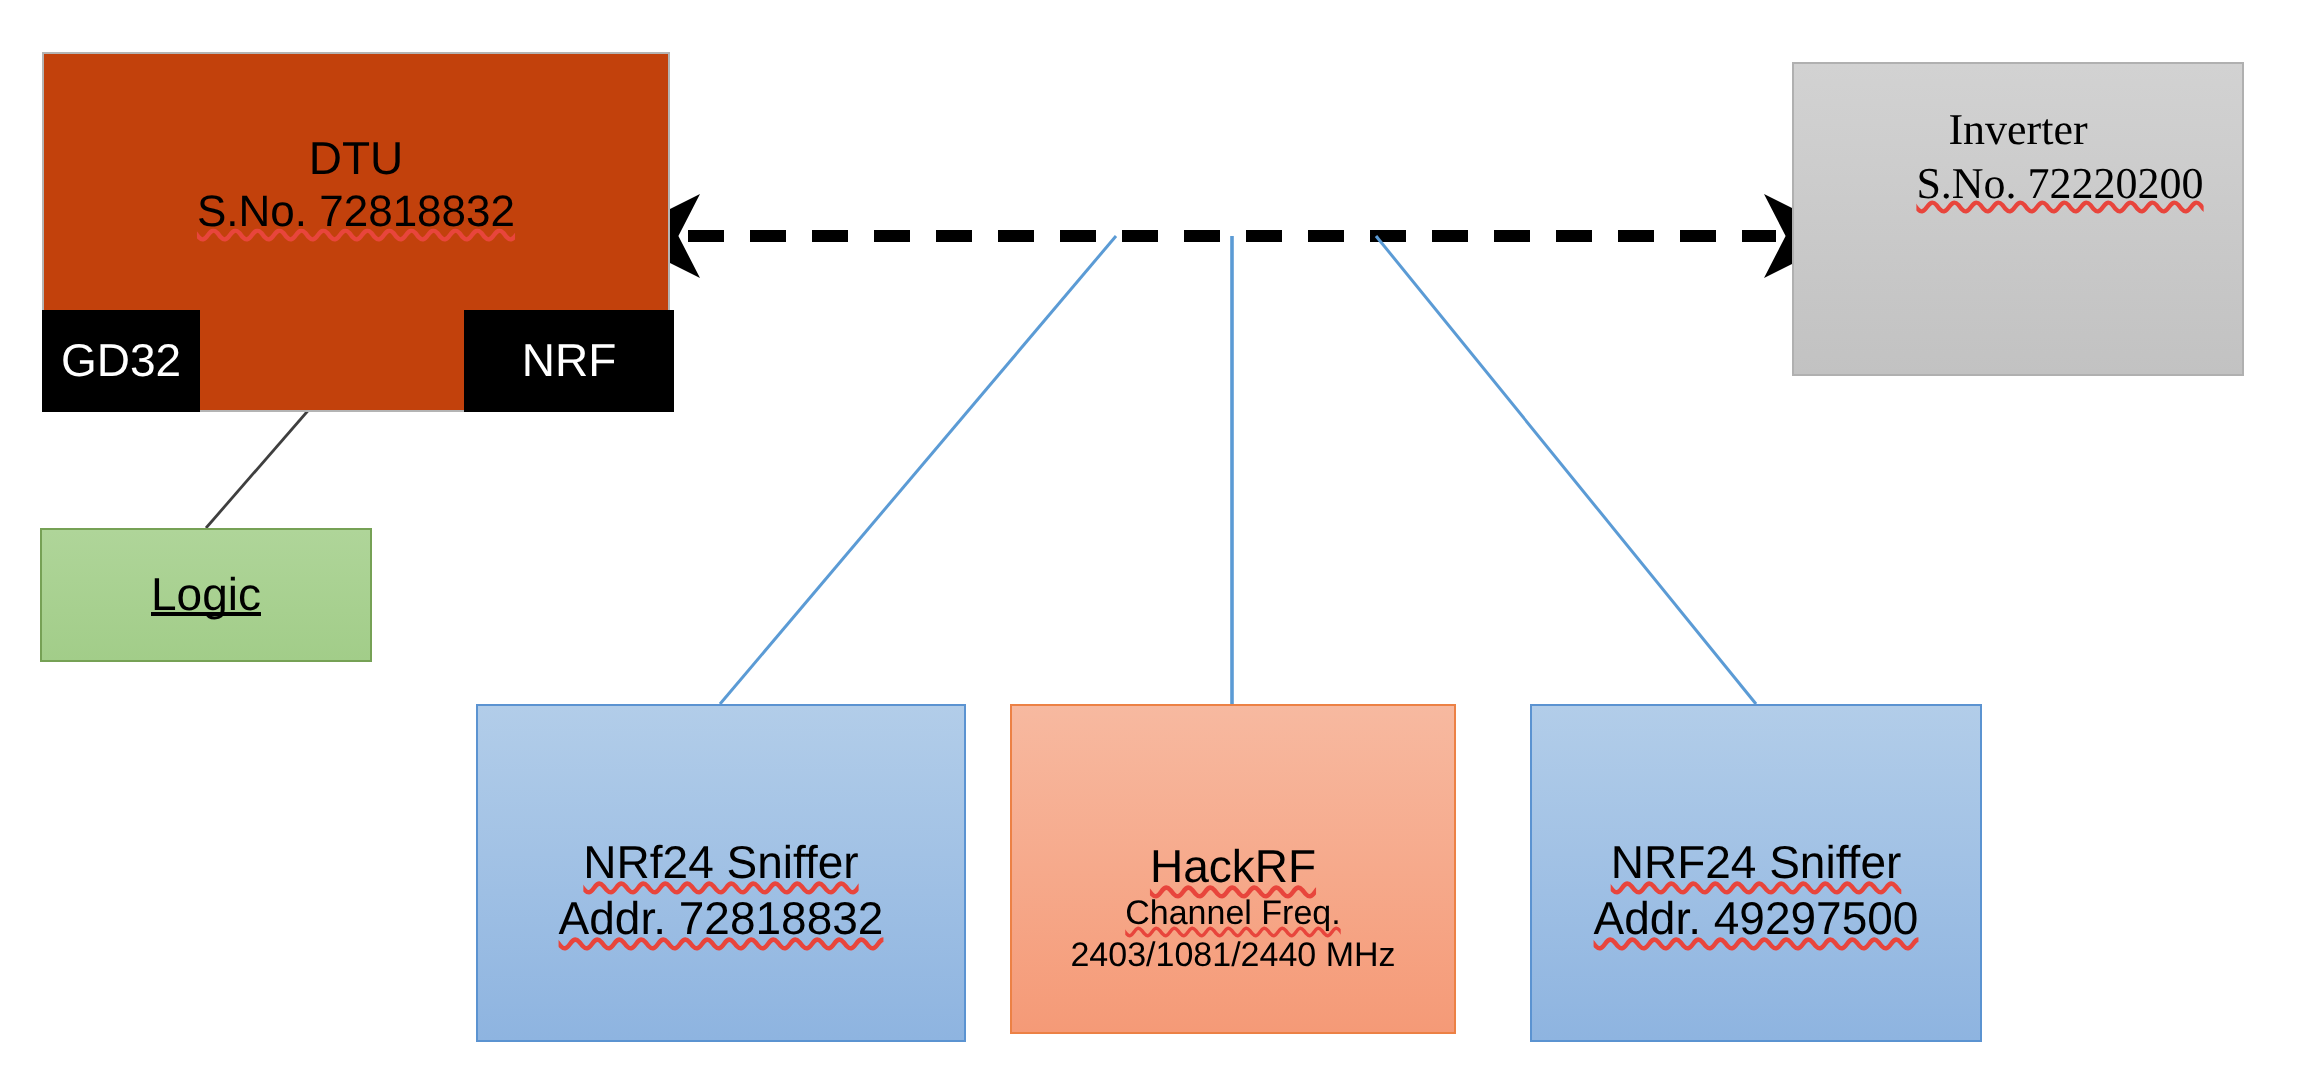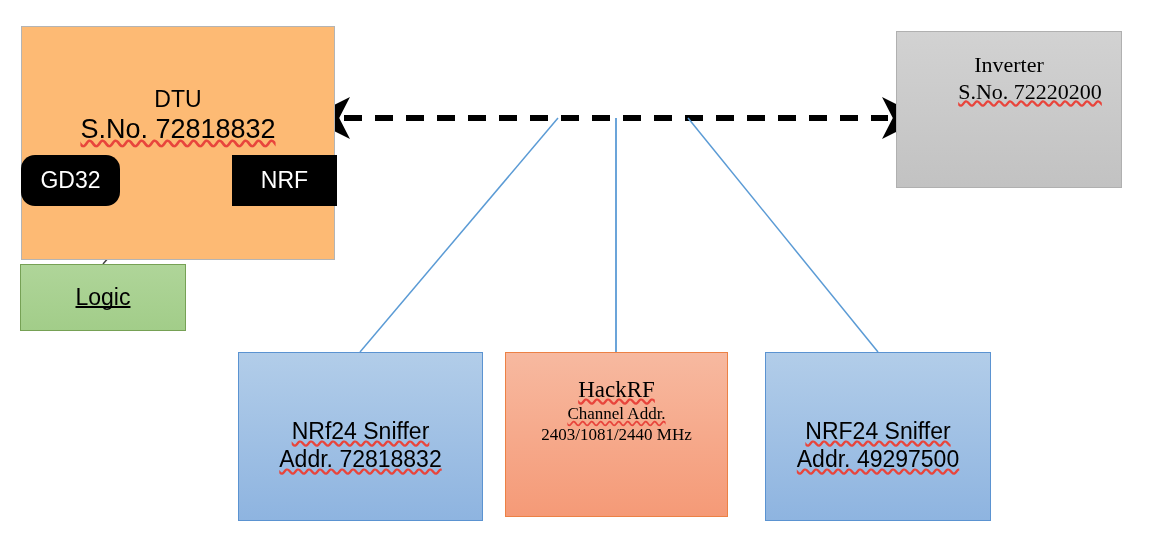--- a/index.html
+++ b/index.html
@@ -27,28 +27,28 @@
     text-align: center;
     line-height: 1.22;
     color: #000000;
   }
 
   
   #dtu-node {
     left: 21px;
     top: 26px;
     width: 314px;
-    height: 234px;
-    background: #fdba74;
+    height: 180px;
+    background: #c2410c;
     border: 1px solid #b4b4b4;
     justify-content: flex-start;
-    padding-top: 58px;
+    padding-top: 38px;
   }
   #dtu-node .title { font-size: 23px; }
-  #dtu-node .sub   { font-size: 27px; }
+  #dtu-node .sub   { font-size: 22px; }
 
   
   #inverter-node {
     left: 896px;
     top: 31px;
     width: 226px;
     height: 157px;
     background: linear-gradient(180deg, #d2d2d2 0%, #c2c2c2 100%);
     border: 1px solid #b0b0b0;
     justify-content: flex-start;
@@ -64,21 +64,21 @@
     box-sizing: border-box;
     background: #000000;
     color: #ffffff;
     display: flex;
     align-items: center;
     justify-content: center;
     font-size: 23px;
     top: 155px;
     height: 51px;
   }
-  #gd32-chip { left: 21px;  width: 99px; border-radius: 14px; }
+  #gd32-chip { left: 21px;  width: 79px; }
   #nrf-chip  { left: 232px; width: 105px; }
 
   
   #logic-node {
     left: 20px;
     top: 264px;
     width: 166px;
     height: 67px;
     background: linear-gradient(180deg, #afd599 0%, #a2cd89 100%);
     border: 1px solid #76a155;
@@ -101,22 +101,21 @@
   #sniffer-right-node .title, #sniffer-right-node .sub { font-size: 23px; }
 
   #hackrf-node {
     left: 505px;
     top: 352px;
     width: 223px;
     height: 165px;
     background: linear-gradient(180deg, #f7b9a0 0%, #f59a77 100%);
     border: 1px solid #ec8145;
     justify-content: flex-start;
-    padding-top: 23px;
-    font-family: Liberation Serif, serif;
+    padding-top: 66px;
   }
   #hackrf-node .title { font-size: 23px; }
   #hackrf-node .sub   { font-size: 17px; }
 
   .spell { 
     text-decoration: underline wavy #e8453c;
     text-decoration-skip-ink: none;
     text-underline-offset: 1px;
   }
 
@@ -185,21 +184,21 @@
     <span class="sub spell">S.No. 72220200</span>
   </div>
 
   <div class="node" id="sniffer-left-node">
     <span class="title spell">NRf24 Sniffer</span>
     <span class="sub spell">Addr. 72818832</span>
   </div>
 
   <div class="node" id="hackrf-node">
     <span class="title spell">HackRF</span>
-    <span class="sub spell">Channel Addr.</span>
+    <span class="sub spell">Channel Freq.</span>
     <span class="sub">2403/1081/2440 MHz</span>
   </div>
 
   <div class="node" id="sniffer-right-node">
     <span class="title spell">NRF24 Sniffer</span>
     <span class="sub spell">Addr. 49297500</span>
   </div>
 
 </div>
 

